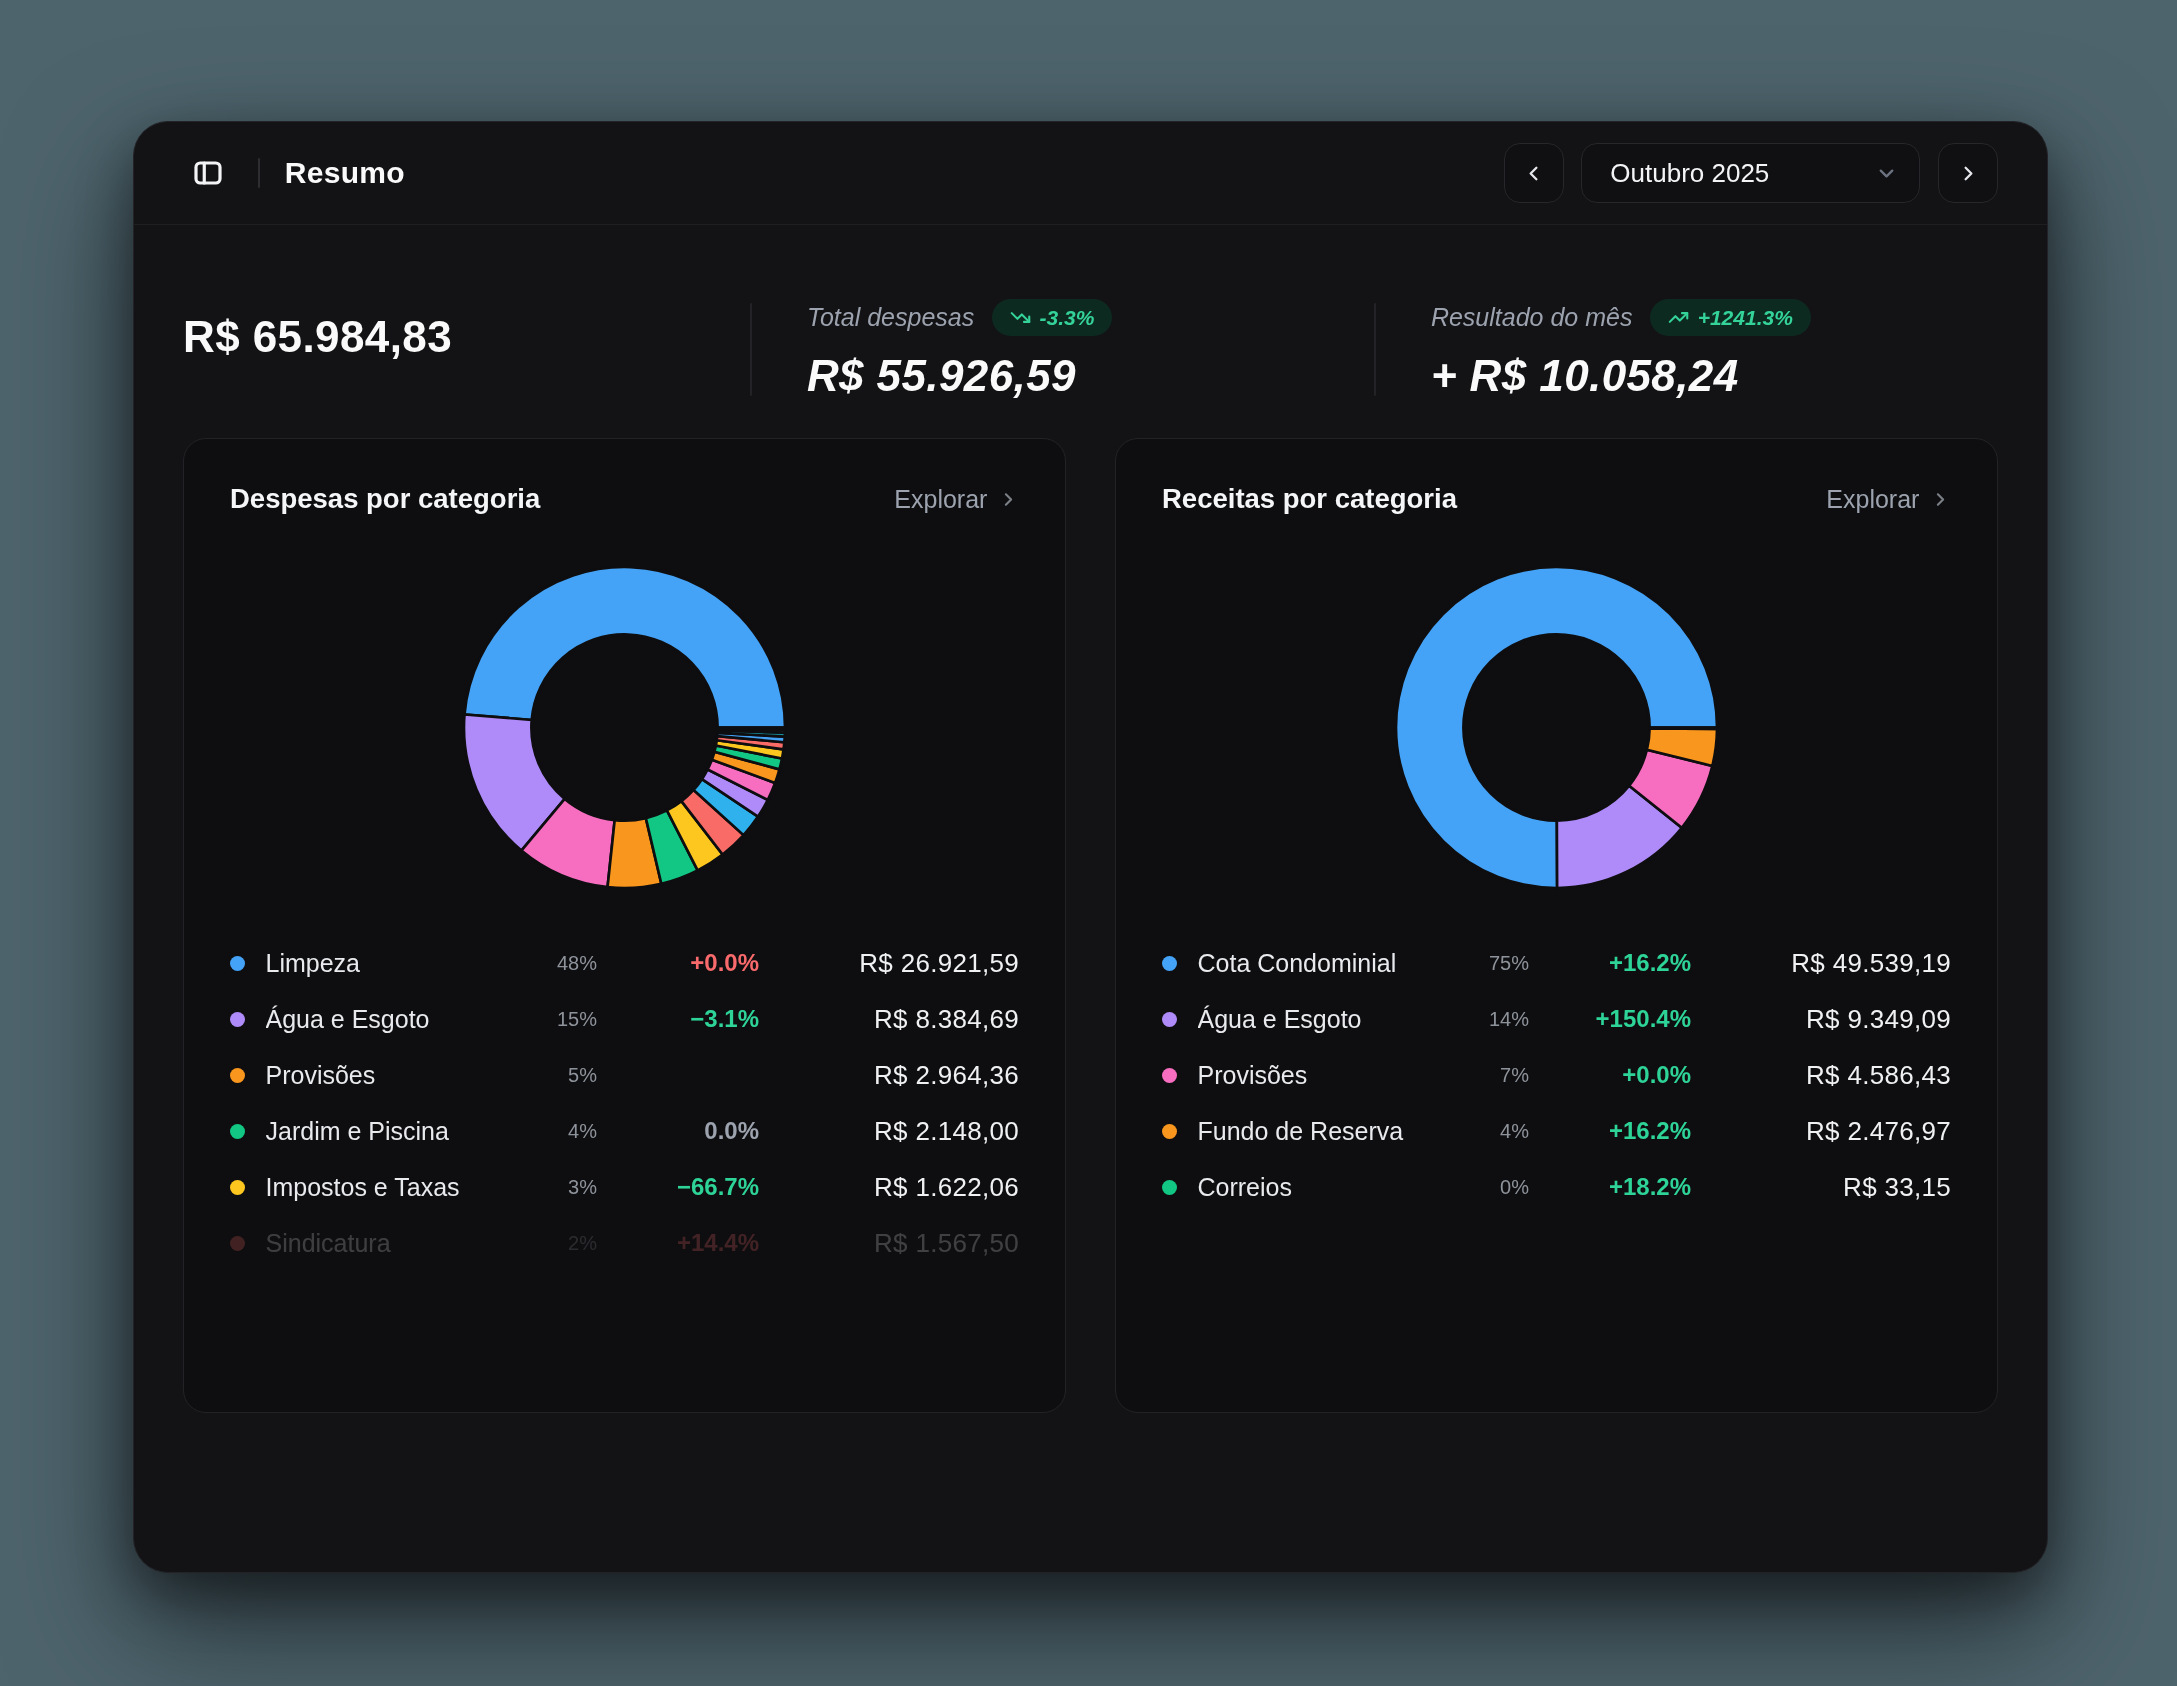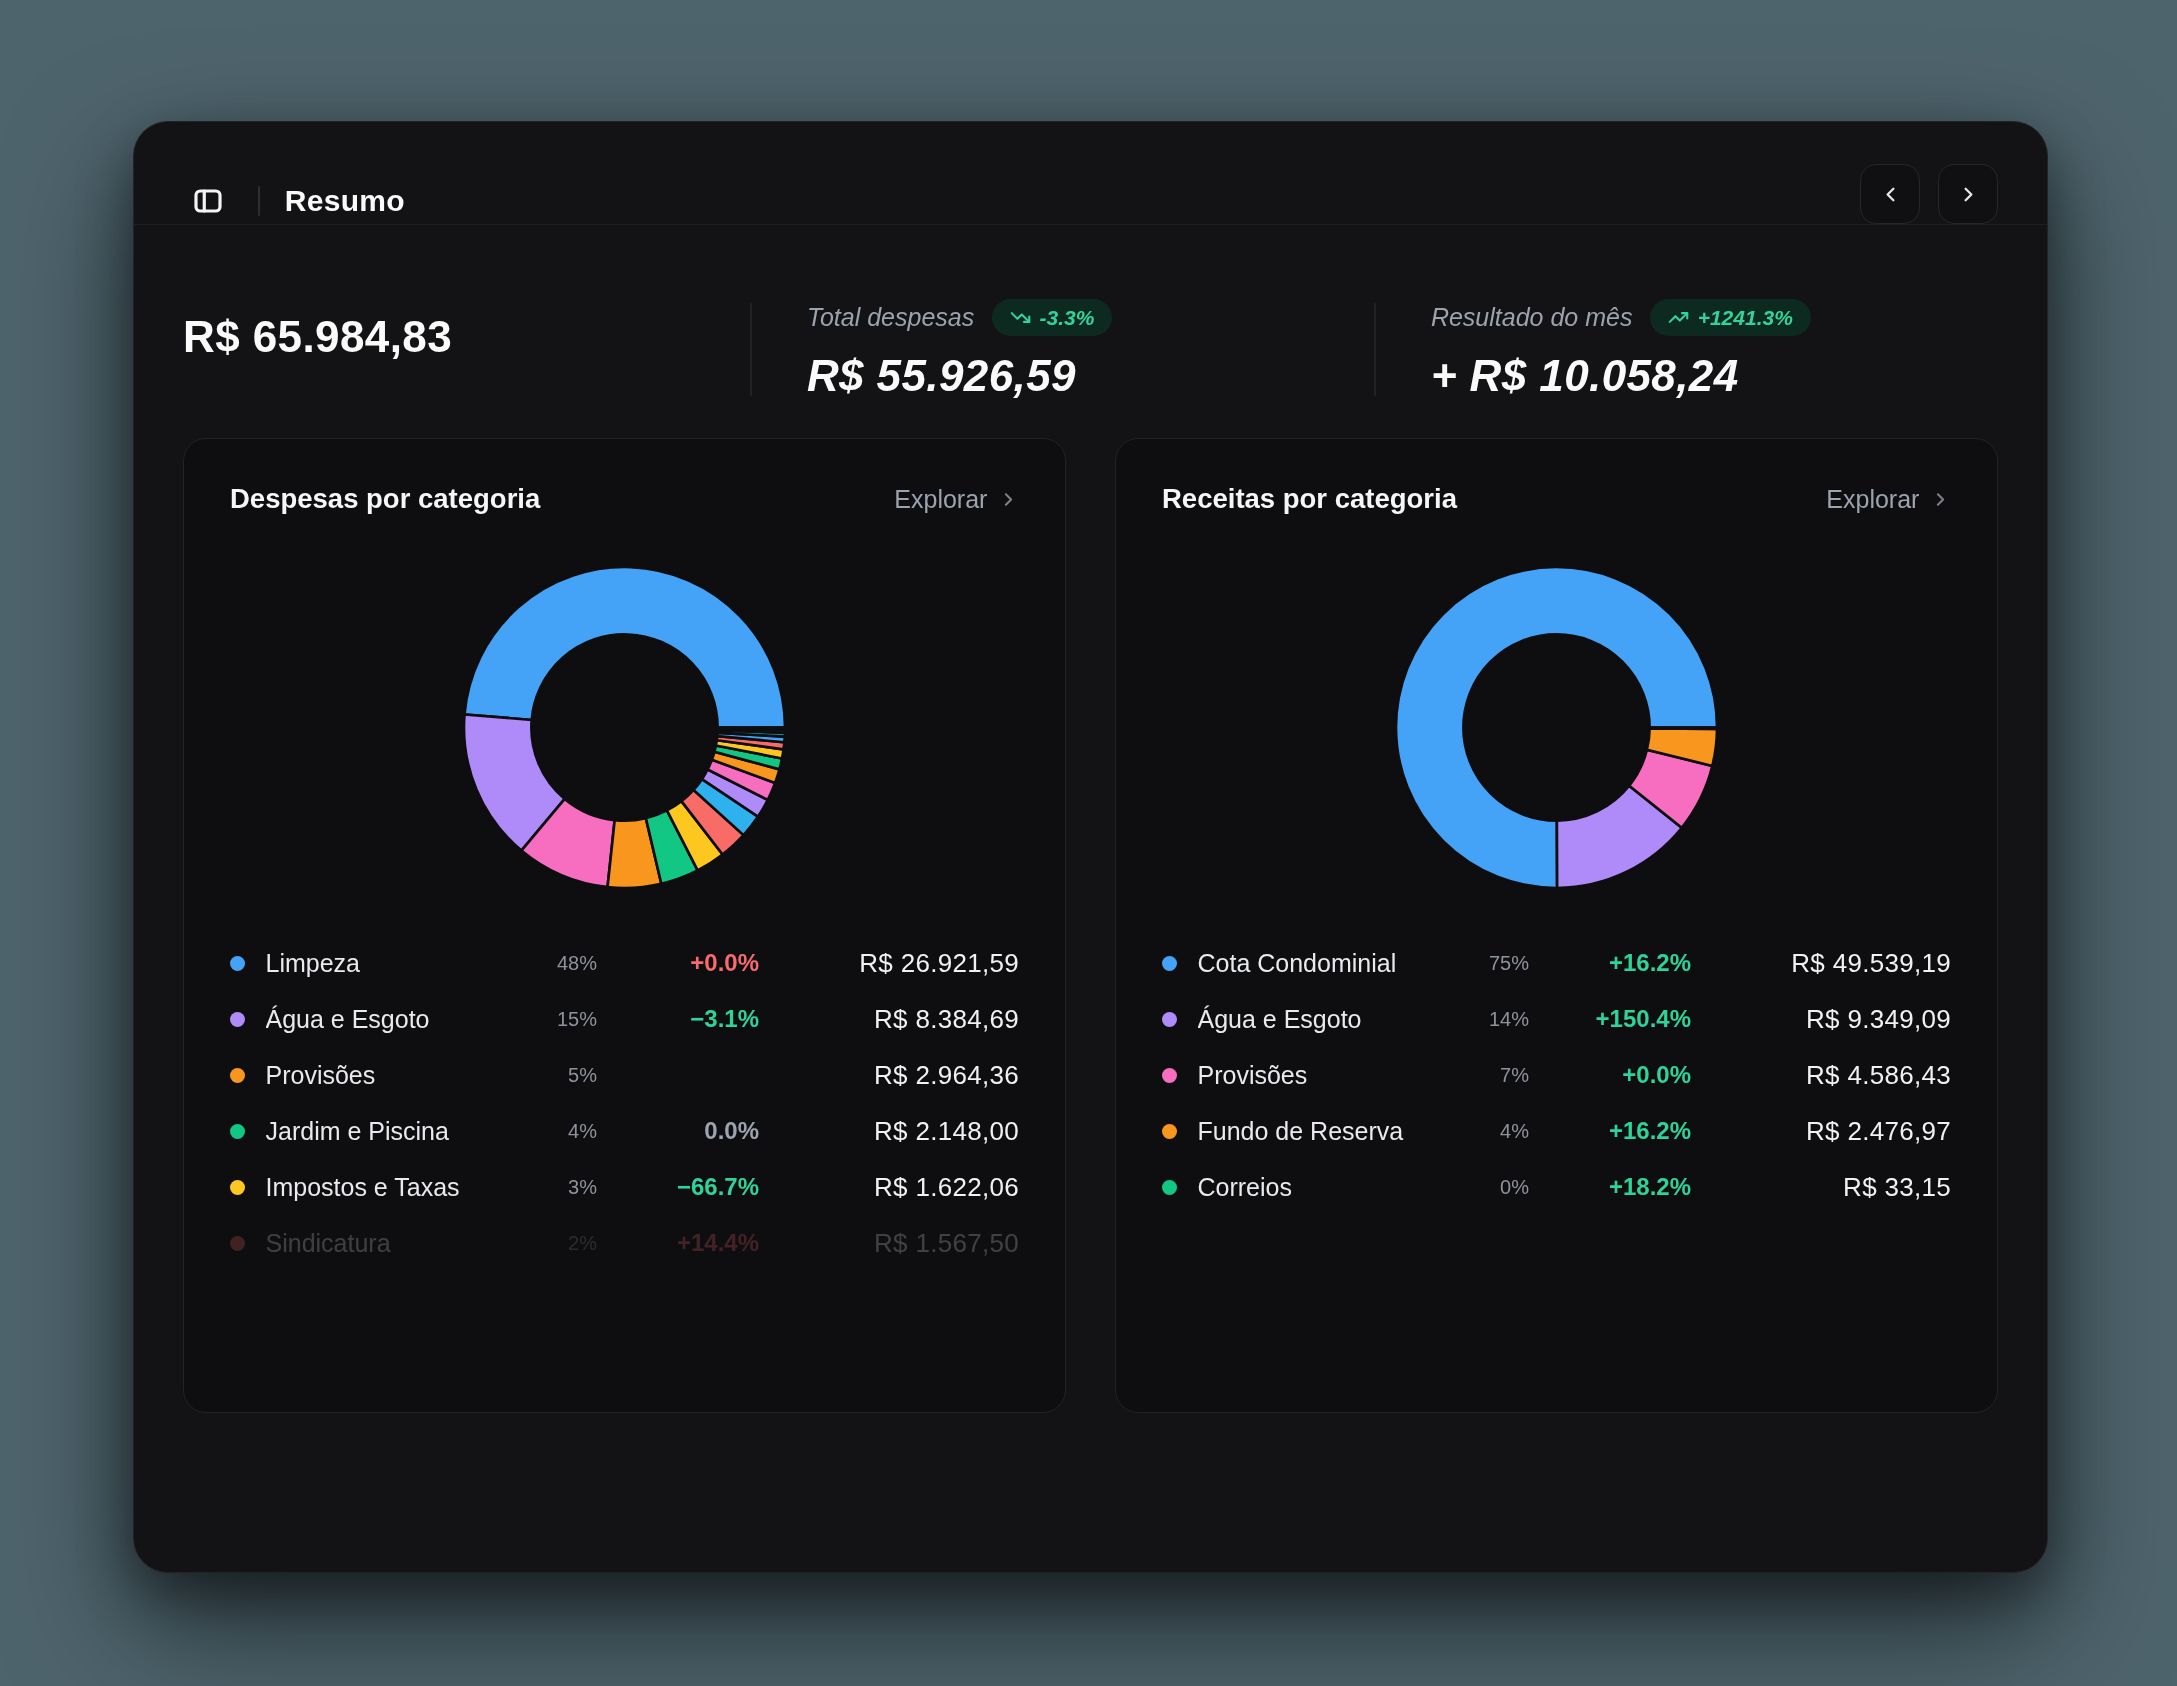--- a/index.html
+++ b/index.html
@@ -27,21 +27,21 @@
   }
   .window{
     position:absolute;left:133px;top:121px;width:1915px;height:1452px;
     background:var(--win-bg);
     border:0.9px solid var(--win-border);
     border-radius:35px;
     box-shadow:0 53px 124px rgba(0,0,0,.55),0 21px 53px rgba(0,0,0,.4);
     overflow:hidden;
   }
   
-  .topbar{height:103px;display:flex;align-items:flex-end;justify-content:space-between;
+  .topbar{height:103px;display:flex;align-items:center;justify-content:space-between;
     padding:0 49px;border-bottom:0.9px solid var(--bar-border);}
   .tb-left{display:flex;align-items:center;gap:25px;}
   .icon-btn{width:50px;height:46px;display:flex;align-items:center;justify-content:center;
     border-radius:10.6px;color:#F3F4F6;cursor:pointer;}
   .tb-divider{width:1.8px;height:30px;background:#2E2E32;border-radius:1.8px;}
   .page-title{font-size:30px;font-weight:700;color:var(--txt);letter-spacing:0.3px;}
   .tb-right{display:flex;align-items:center;gap:17.7px;}
   .nav-btn{width:60px;height:60px;border-radius:16px;border:1.3px solid #27272B;
     background:#101013;display:flex;align-items:center;justify-content:center;color:#E5E7EB;cursor:pointer;}
   .month-btn{width:339px;height:60px;border-radius:16px;border:1.3px solid #27272B;
@@ -103,20 +103,26 @@
       </div>
       <div class="tb-divider"></div>
       <div class="page-title">Resumo</div>
     </div>
     <div class="tb-right">
       <div class="nav-btn">
         <svg class="ln" width="23" height="23" viewBox="0 0 24 24">
           <path d="M15 18l-6-6 6-6"></path>
         </svg>
       </div>
+      <div class="month-btn">
+        <span>Outubro 2025</span>
+        <svg class="ln chev" width="23" height="23" viewBox="0 0 24 24">
+          <path d="M6 9l6 6 6-6"></path>
+        </svg>
+      </div>
       <div class="nav-btn">
         <svg class="ln" width="23" height="23" viewBox="0 0 24 24">
           <path d="M9 18l6-6-6-6"></path>
         </svg>
       </div>
     </div>
   </div>
 
   <div class="stats">
     <div class="stat">

